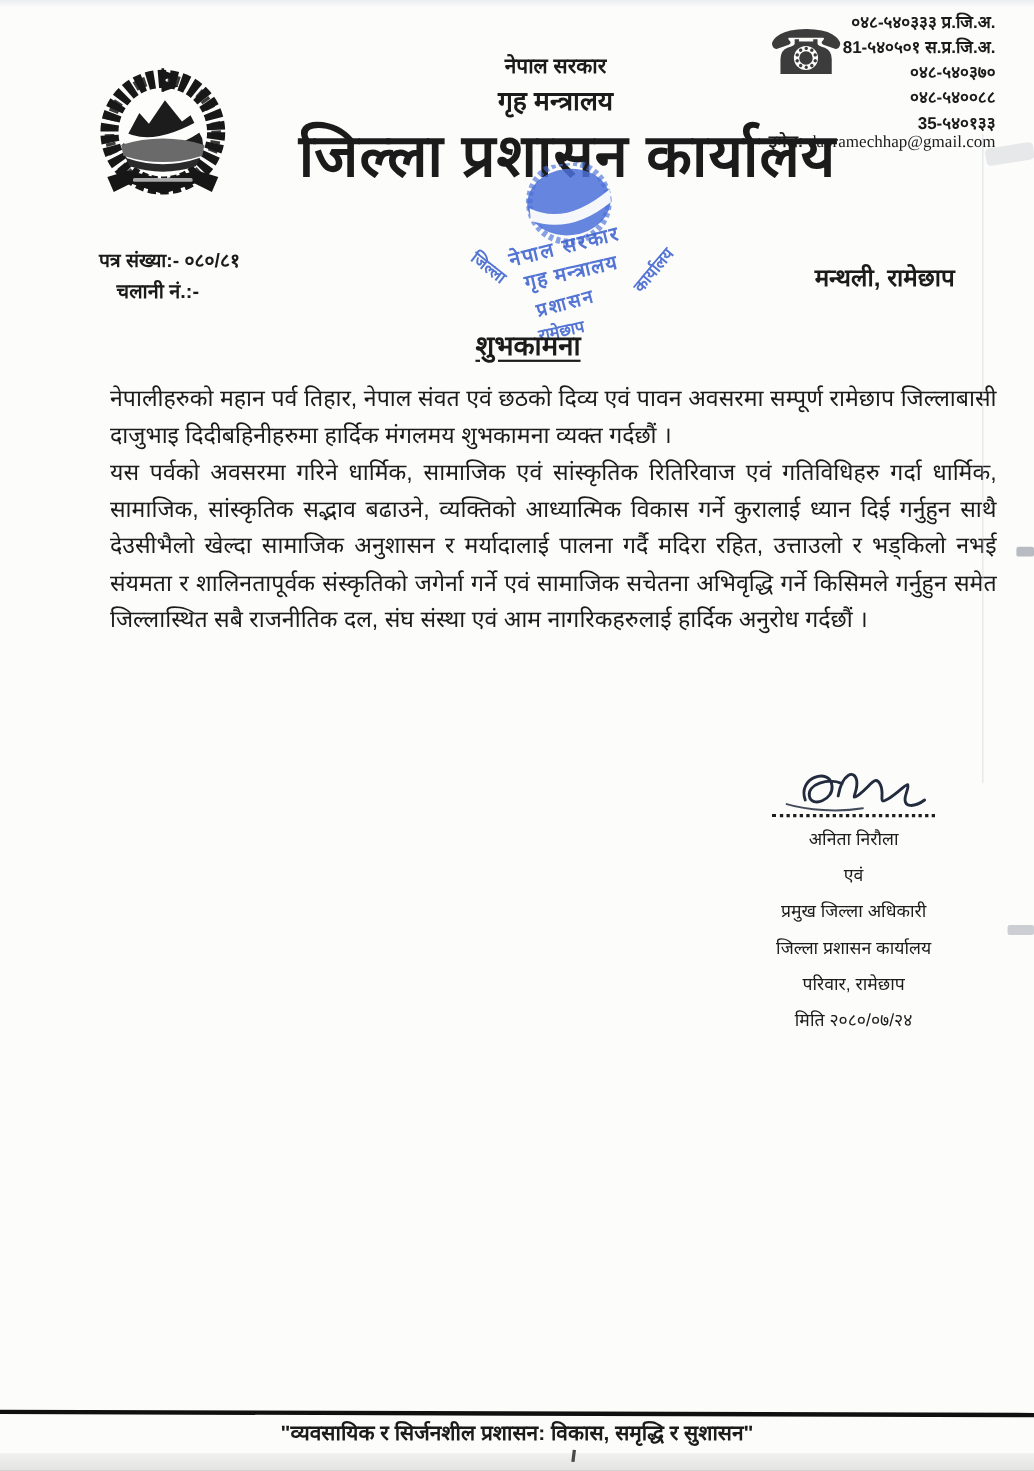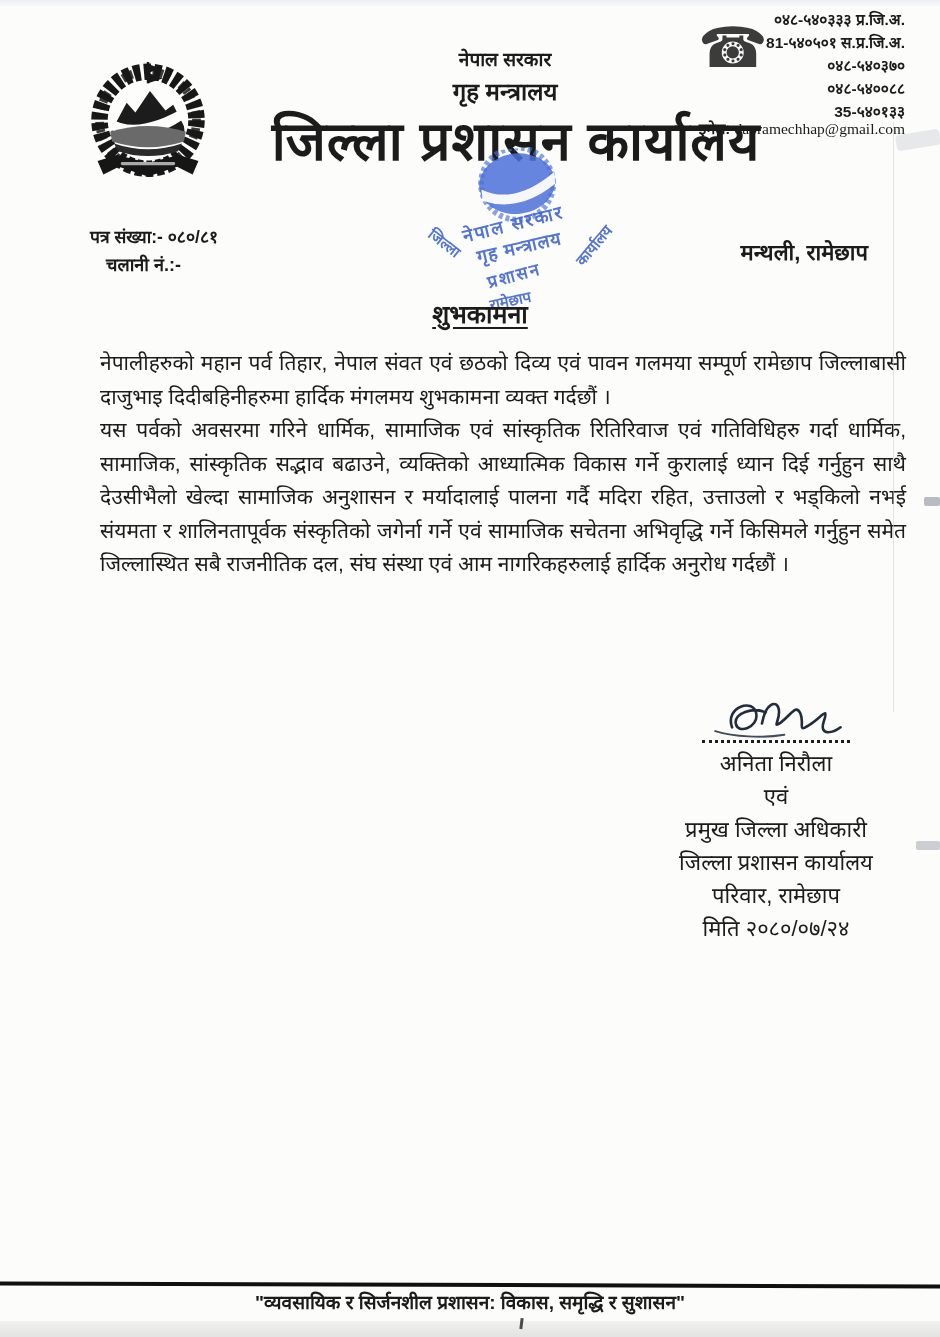--- a/index.html
+++ b/index.html
@@ -41,21 +41,21 @@
   .meta-letter{top:224px;left:90px;font-size:17.5px;font-weight:bold;}
   .meta-dispatch{top:252px;left:106px;font-size:18px;font-weight:bold;}
   
   .subject{top:296px;left:480px;transform:translateX(-50%);font-size:25px;font-weight:bold;
     text-decoration:underline;text-underline-offset:4px;white-space:nowrap;}
   
   .body-text{top:346px;left:100px;width:806px;font-size:21px;line-height:33.5px;
     text-align:justify;font-weight:500;}
   .body-text p{margin:0;}
   
-  .sig-block{top:688px;left:630px;width:292px;text-align:center;font-size:22px;font-weight:500;}
+  .sig-block{top:688px;left:630px;width:292px;text-align:center;font-size:16px;font-weight:500;}
   .sig-svg{display:block;margin:0 auto;width:150px;height:58px;}
   .sig-dots{width:148px;margin:-6px auto 4px auto;border-bottom:3.5px dotted #1d1d1d;}
   .sig-line{line-height:33px;white-space:nowrap;}
   
   .footer-rule{top:1283px;left:-4px;width:950px;height:3.5px;background:#101010;transform:rotate(0.18deg);}
   .footer-text{top:1289px;left:470px;transform:translateX(-50%);font-size:19px;font-weight:bold;white-space:nowrap;}
   .bottom-strip{top:1321px;left:0;width:940px;height:16px;
     background:linear-gradient(#f1f1ef,#e3e3e1);}
   .bottom-tick{top:1318px;left:520px;width:2.5px;height:11px;background:#4a4a4a;transform:rotate(7deg);}
   
@@ -118,21 +118,21 @@
 
   <div class="abs meta-letter">
     <span>पत्र संख्या:-</span>
     <span>०८०/८१</span>
   </div>
   <div class="abs meta-dispatch">चलानी नं.:-</div>
 
   <div class="abs subject">शुभकामना</div>
 
   <div class="abs body-text">
-    <p>नेपालीहरुको महान पर्व तिहार, नेपाल संवत एवं छठको दिव्य एवं पावन गलमया सम्पूर्ण रामेछाप जिल्लाबासी दाजुभाइ दिदीबहिनीहरुमा हार्दिक मंगलमय शुभकामना व्यक्त गर्दछौं ।</p>
+    <p>नेपालीहरुको महान पर्व तिहार, नेपाल संवत एवं छठको दिव्य एवं पावन अवसरमा सम्पूर्ण रामेछाप जिल्लाबासी दाजुभाइ दिदीबहिनीहरुमा हार्दिक मंगलमय शुभकामना व्यक्त गर्दछौं ।</p>
     <p>यस पर्वको अवसरमा गरिने धार्मिक, सामाजिक एवं सांस्कृतिक रितिरिवाज एवं गतिविधिहरु गर्दा धार्मिक, सामाजिक, सांस्कृतिक सद्भाव बढाउने, व्यक्तिको आध्यात्मिक विकास गर्ने कुरालाई ध्यान दिई गर्नुहुन साथै देउसीभैलो खेल्दा सामाजिक अनुशासन र मर्यादालाई पालना गर्दै मदिरा रहित, उत्ताउलो र भड्किलो नभई संयमता र शालिनतापूर्वक संस्कृतिको जगेर्ना गर्ने एवं सामाजिक सचेतना अभिवृद्धि गर्ने किसिमले गर्नुहुन समेत जिल्लास्थित सबै राजनीतिक दल, संघ संस्था एवं आम नागरिकहरुलाई हार्दिक अनुरोध गर्दछौं ।</p>
   </div>
 
   <div class="abs sig-block">
     <svg class="sig-svg" viewBox="0 0 150 62">
       <path d="M28 42 C20 20 52 10 54 28 C56 42 34 50 32 38 C30 27 50 20 64 26
                M60 38 C64 16 76 12 78 23 C80 34 70 44 80 37 C92 28 96 17 101 27
                C106 38 97 48 110 40 C124 31 132 18 126 36 C121 52 136 48 144 42" fill="none" stroke="#232c3f" stroke-width="2.8" stroke-linecap="round"></path>
       <path d="M10 46 C30 52 60 54 84 50" fill="none" stroke="#232c3f" stroke-width="2" stroke-linecap="round" opacity=".85"></path>
     </svg>

